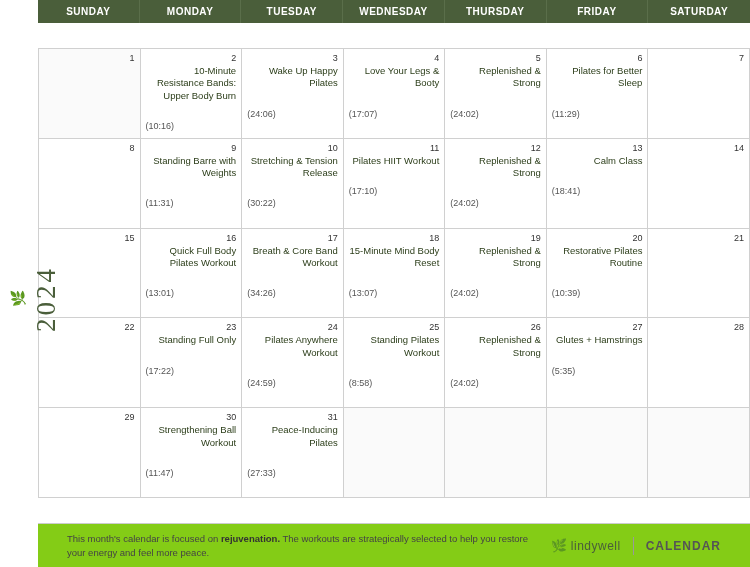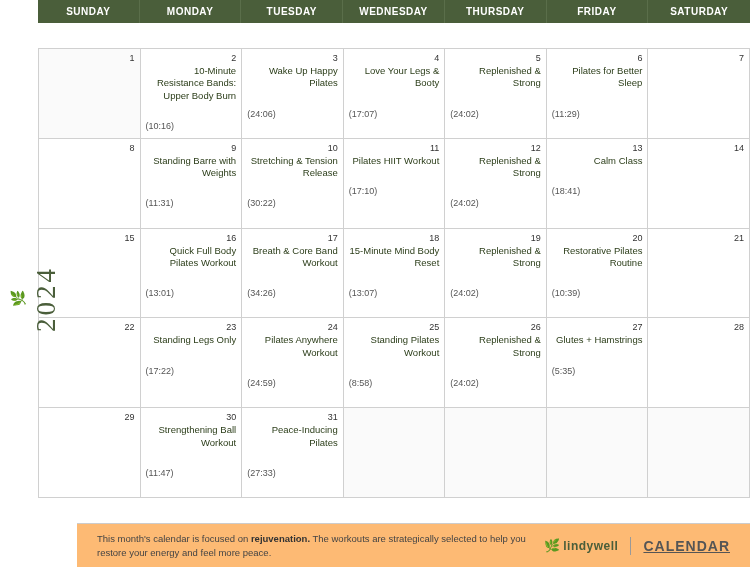--- a/index.html
+++ b/index.html
@@ -77,28 +77,27 @@
       position: relative;
       border-right: none;
     }
     .main-content {
       flex: 1;
       display: flex;
       flex-direction: column;
       gap: 25px;
     }
     .footer-bar {
-      background: #fdba74;
-      padding: 8px 20px;
+      background: #84cc16;
+      padding: 8px 29px;
       display: flex;
       align-items: center;
       justify-content: space-between;
       border-top: 1px solid #ccc;
       min-height: 44px;
-      margin-left: 39px;
     }
     .footer-text {
       font-size: 9.5px;
       color: #444;
       max-width: 480px;
       line-height: 1.4;
     }
     .footer-text em {
       font-style: normal;
       font-weight: bold;
@@ -114,36 +113,35 @@
       align-items: center;
       gap: 3px;
     }
     .leaf-icon {
       color: #4a5e3a;
       font-size: 13px;
     }
     .brand-name {
       font-size: 12px;
       color: #4a5e3a;
-      font-weight: bold;
+      font-weight: normal;
       letter-spacing: 0.5px;
       text-align: center;
     }
     .divider-vert {
       width: 1px;
       height: 18px;
       background: #999;
       margin: 0 6px;
     }
     .calendar-label {
-      font-size: 14px;
+      font-size: 12px;
       color: #555;
       letter-spacing: 1px;
       font-weight: bold;
-      text-decoration: underline;
     }
   </style>
 </head>
 <body>
 
 <div class="calendar-outer" style="width:750px; height:567px; background:#fff; display:flex; flex-direction:row;">
 
   <div class="left-sidebar" style="width:38px; display:flex; flex-direction:column; align-items:center; justify-content:center; padding-top:30px;">
     <div style="writing-mode:vertical-rl; transform:rotate(180deg); display:flex; flex-direction:column; align-items:center; gap:4px;">
       <span style="font-size:27px; font-weight:300; color:#4a5e3a; letter-spacing:3px; font-family:Georgia,serif;">December</span>
@@ -256,21 +254,21 @@
           <div class="workout-duration">(10:39)</div>
         </div>
         <div class="day-cell">
           <span class="day-number">21</span>
         </div>
         <div class="day-cell">
           <span class="day-number">22</span>
         </div>
         <div class="day-cell">
           <span class="day-number">23</span>
-          <div class="workout-title">Standing Legs Only</div>
+          <div class="workout-title">Standing Full Only</div>
           <div class="workout-duration">(17:22)</div>
         </div>
         <div class="day-cell">
           <span class="day-number">24</span>
           <div class="workout-title">Pilates Anywhere Workout</div>
           <div class="workout-duration">(24:59)</div>
         </div>
         <div class="day-cell">
           <span class="day-number">25</span>
           <div class="workout-title">Standing Pilates Workout</div>

